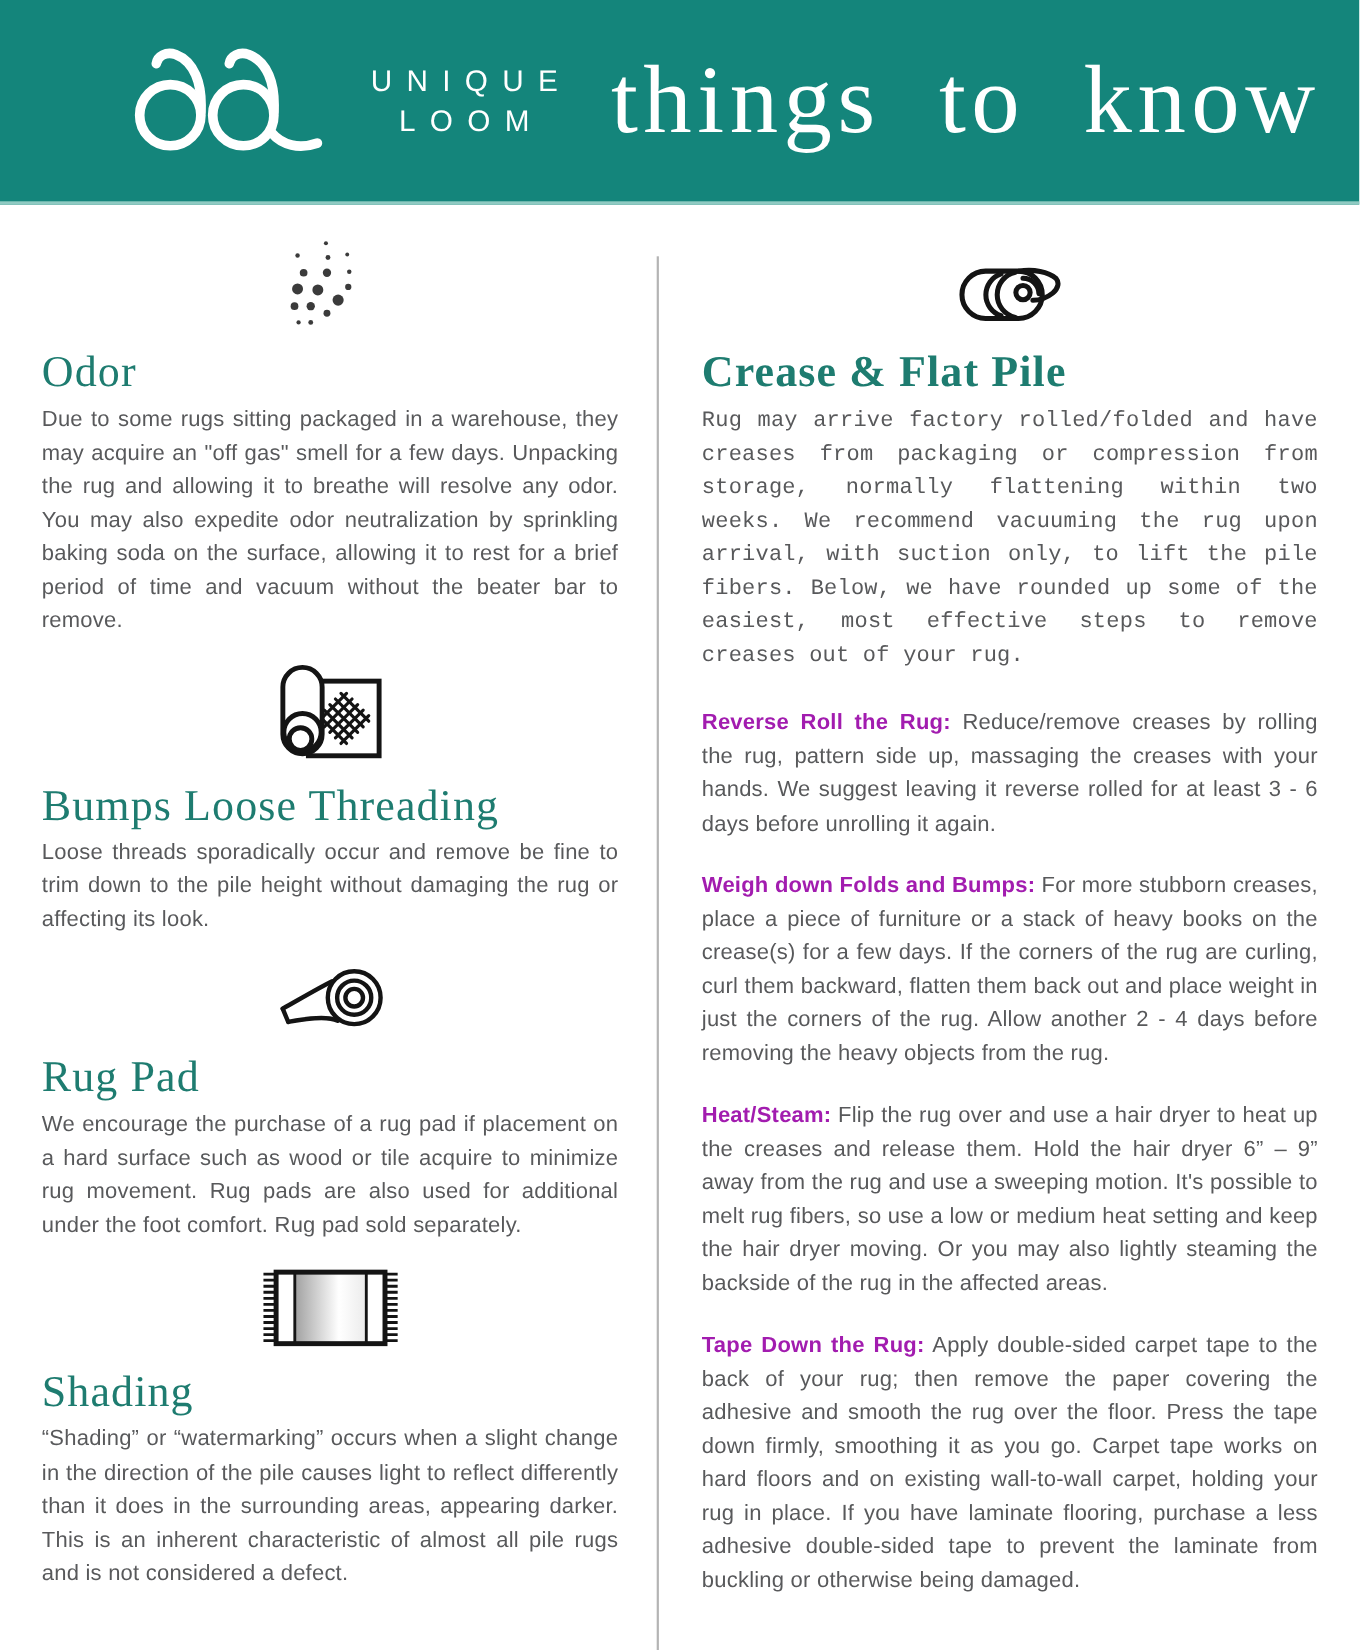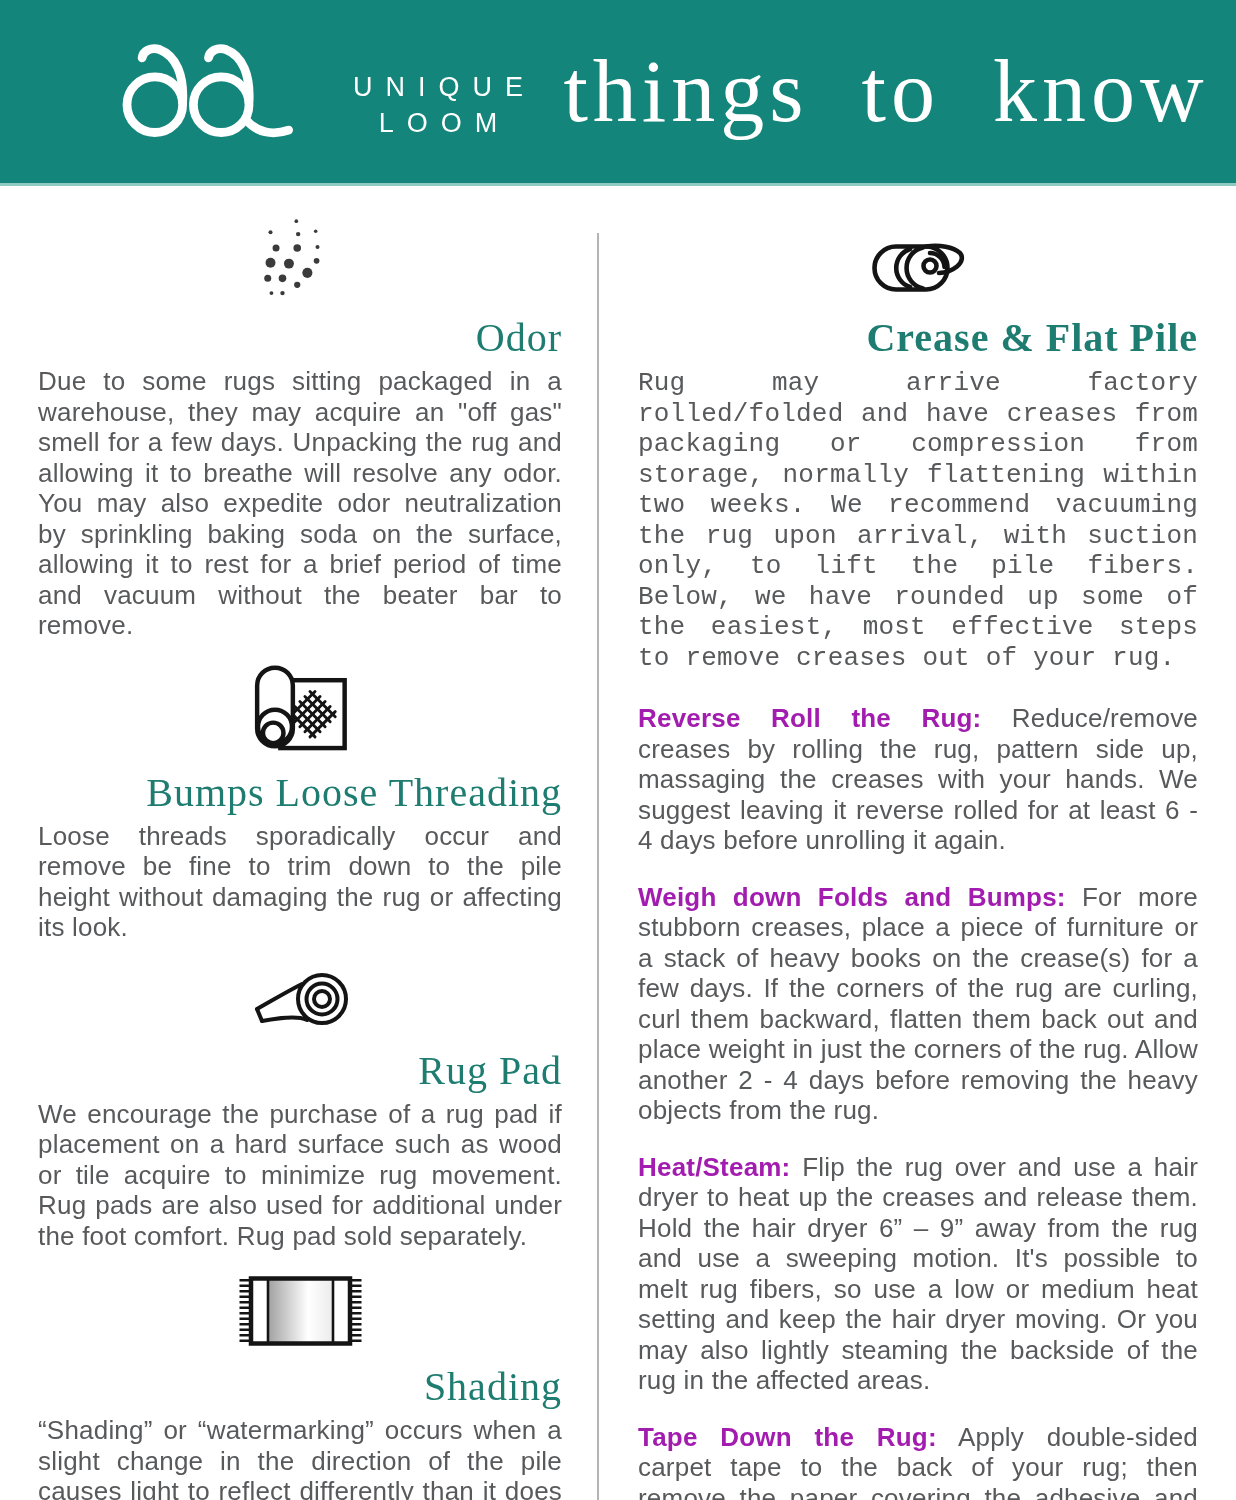--- a/index.html
+++ b/index.html
@@ -1,40 +1,40 @@
 <!DOCTYPE html>
 <html><head>
 <meta charset="utf-8">
 <style>
   html,body{margin:0;padding:0;background:#fff;}
   .page{position:relative;width:1236px;height:1500px;background:#ffffff;overflow:hidden;
         font-family:"Liberation Sans","DejaVu Sans",sans-serif;}
   
   .header{height:183px;background:#14857B;border-bottom:3px solid #8FCAC2;
           display:flex;align-items:center;}
-  .logo-wrap{margin-left:106px;display:flex;align-items:flex-end;gap:42px;flex:0 0 auto;}
+  .logo-wrap{margin-left:106px;display:flex;align-items:center;gap:26px;flex:0 0 auto;}
   .logo-svg{display:block;}
   .brand{color:#ffffff;font-size:27px;line-height:36px;letter-spacing:13px;
          text-align:center;font-weight:400;}
   .header-title{flex:1;text-align:center;color:#ffffff;
                 font-family:"Liberation Serif","DejaVu Serif",serif;
                 font-size:88px;font-weight:400;letter-spacing:5px;word-spacing:26px;
                 white-space:nowrap;}
   
   .main{display:flex;}
   .col{box-sizing:border-box;}
   .col-left{width:598px;padding:26px 36px 0 38px;}
   .col-right{flex:1;padding:56px 38px 0 40px;}
   .divider{position:absolute;left:597px;top:233px;bottom:0;width:2px;background:#b4b4b4;}
   
   .icon-row{display:flex;justify-content:center;}
-  .sec-title{margin:14px 0 6px 0;text-align:right;
+  .sec-title{margin:14px 0 6px 0;text-align:left;
              font-family:"Liberation Serif","DejaVu Serif",serif;
              font-weight:400;font-size:40px;line-height:44px;color:#1E7C70;letter-spacing:1px;}
-  .body-text{margin:0;font-size:26px;line-height:30.5px;color:#58595B;
+  .body-text{margin:0;font-size:20px;line-height:30.5px;color:#58595B;
              text-align:justify;letter-spacing:0.2px;}
   .section{margin-bottom:16px;}
   .section.s-odor .sec-title{margin-top:10px;}
   .section.s-threading .icon-row{margin-top:8px;}
   .section.s-rugpad .icon-row{margin-top:20px;padding:8px 0;}
   .section.s-shading .icon-row{margin-top:20px;padding:4px 0;}
   .step{margin:0 0 26px 0;}
   .intro{margin-bottom:30px;font-family:Liberation Mono, monospace;}
   .step-label{font-weight:700;color:#a21caf;letter-spacing:0.2px;}
   .crease-head .sec-title{margin-top:22px;margin-bottom:8px;font-weight:bold;}
@@ -159,21 +159,21 @@
             <circle cx="64" cy="24" r="6.5"></circle>
             <path d="M 64,11 A 14.5,14.5 0 0 1 78.5,25"></path>
             <path d="M 60,4.5 C 74,2.5 87,5 94,11 C 97,14.5 96.5,20 91,24.5 C 86,28.5 79,31 73,31"></path>
           </svg>
         </div>
         <h2 class="sec-title">Crease &amp; Flat Pile</h2>
       </div>
 
       <p class="body-text intro">Rug may arrive factory rolled/folded and have creases from packaging or compression from storage, normally flattening within two weeks. We recommend vacuuming the rug upon arrival, with suction only, to lift the pile fibers. Below, we have rounded up some of the easiest, most effective steps to remove creases out of your rug.</p>
 
-      <p class="body-text step"><span class="step-label">Reverse Roll the Rug:</span><span> Reduce/remove creases by rolling the rug, pattern side up, massaging the creases with your hands. We suggest leaving it reverse rolled for at least 6 - 4 days before unrolling it again.</span></p>
+      <p class="body-text step"><span class="step-label">Reverse Roll the Rug:</span><span> Reduce/remove creases by rolling the rug, pattern side up, massaging the creases with your hands. We suggest leaving it reverse rolled for at least 3 - 6 days before unrolling it again.</span></p>
 
       <p class="body-text step"><span class="step-label">Weigh down Folds and Bumps:</span><span> For more stubborn creases, place a piece of furniture or a stack of heavy books on the crease(s) for a few days. If the corners of the rug are curling, curl them backward, flatten them back out and place weight in just the corners of the rug. Allow another 2 - 4 days before removing the heavy objects from the rug.</span></p>
 
       <p class="body-text step"><span class="step-label">Heat/Steam:</span><span> Flip the rug over and use a hair dryer to heat up the creases and release them. Hold the hair dryer 6” – 9” away from the rug and use a sweeping motion. It's possible to melt rug fibers, so use a low or medium heat setting and keep the hair dryer moving. Or you may also lightly steaming the backside of the rug in the affected areas.</span></p>
 
       <p class="body-text step"><span class="step-label">Tape Down the Rug:</span><span> Apply double-sided carpet tape to the back of your rug; then remove the paper covering the adhesive and smooth the rug over the floor. Press the tape down firmly, smoothing it as you go. Carpet tape works on hard floors and on existing wall-to-wall carpet, holding your rug in place. If you have laminate flooring, purchase a less adhesive double-sided tape to prevent the laminate from buckling or otherwise being damaged.</span></p>
 
     </div>
   </div>
 

